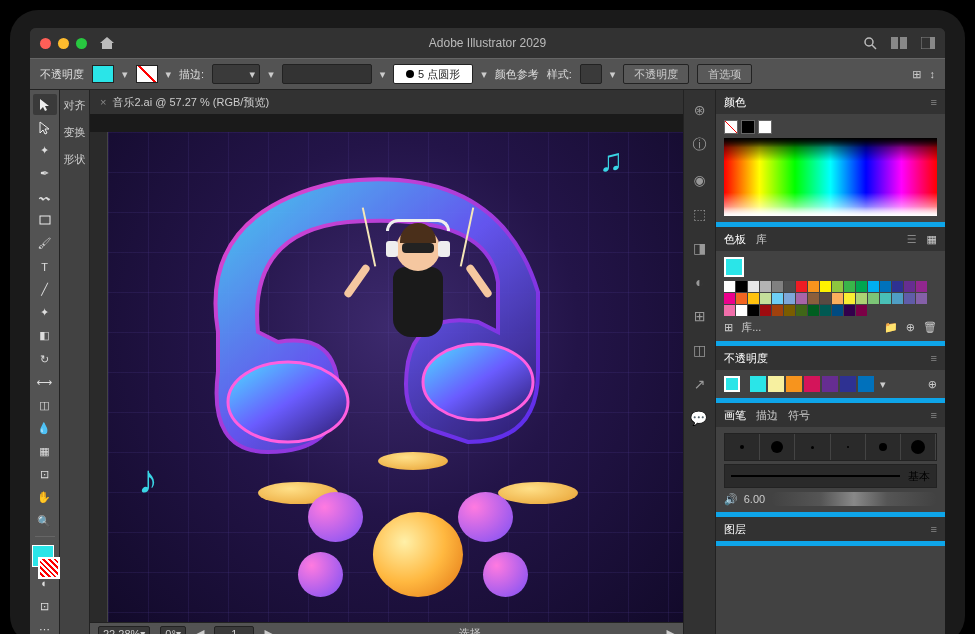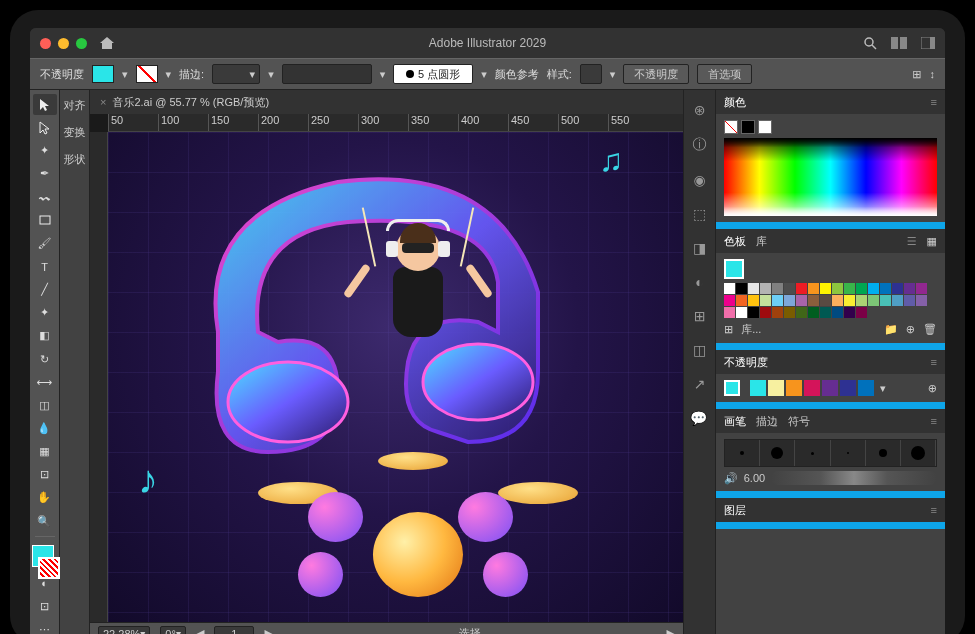--- a/index.html
+++ b/index.html
@@ -52,21 +52,21 @@
 .stick.l{left:10px;transform:rotate(-12deg)}.stick.r{right:10px;transform:rotate(12deg)}
 .drums{position:absolute;left:150px;bottom:10px;width:320px;height:160px}
 .drum{position:absolute;border-radius:50%;background:radial-gradient(ellipse at 30% 30%,#ff7ae0,#7a4ff5)}
 .cymbal{position:absolute;width:80px;height:22px;border-radius:50%;background:radial-gradient(ellipse at 40% 30%,#ffe088,#e8a030)}
 .note{position:absolute;color:#3ad5e5;font-size:32px}
 .status{height:22px;background:#535353;border-top:1px solid #222;display:flex;align-items:center;padding:0 8px;gap:10px;font-size:10px;color:#ccc}
 .status .sel{height:16px;font-size:10px}
 .right-dock{width:32px;background:#323232;border-left:1px solid #222;display:flex;flex-direction:column;align-items:center;padding:12px 0;gap:18px}
 .right-dock span{color:#999;font-size:14px;cursor:pointer}
 .panels{width:230px;background:#424242;border-left:1px solid #222;display:flex;flex-direction:column;overflow:hidden}
-.panel{border-bottom:7px solid #0ea5e9}
+.panel{border-bottom:5px solid #0ea5e9}
 .panel-hdr{height:24px;background:#323232;display:flex;align-items:center;padding:0 8px;gap:10px;font-size:11px;color:#ccc}
 .panel-hdr .tab{cursor:pointer}
 .panel-hdr .tab.on{color:#fff}
 .panel-hdr .menu{margin-left:auto;color:#888;cursor:pointer}
 .panel-body{padding:6px 8px}
 .spectrum{width:100%;height:78px;background:linear-gradient(to bottom,#000 0%,transparent 12%,transparent 88%,#fff 100%),linear-gradient(to right,#f00,#ff0,#0f0,#0ff,#00f,#f0f,#f00);position:relative}
 .spectrum::after{content:"";position:absolute;inset:0;background:linear-gradient(to bottom,rgba(0,0,0,0.8) 0%,transparent 30%,transparent 70%,rgba(255,255,255,0.85) 100%)}
 .fs-row{display:flex;gap:3px;margin-bottom:4px}
 .fs-row .sw{width:14px;height:14px;border:1px solid #222}
 .sw-grid{display:flex;flex-wrap:wrap;gap:1px}
@@ -201,36 +201,23 @@
 
 <div class="mid-tools">
   <span>对齐</span>
   <span>变换</span>
   <span>形状</span>
 </div>
 
 <div class="doc-area">
   <div class="doc-tab">
     <span class="close-x">×</span>
-    <span>音乐2.ai @ 55.77 % (RGB/预览)</span>
+    <span>音乐2.ai @ 57.27 % (RGB/预览)</span>
   </div>
   <div class="canvas-wrap">
-    <div class="ruler-h" id="ruler-h">
-              <span>50</span>
-              <span>100</span>
-              <span>150</span>
-              <span>200</span>
-              <span>250</span>
-              <span>300</span>
-              <span>350</span>
-              <span>400</span>
-              <span>450</span>
-              <span>500</span>
-              <span>550</span>
-            </div>
     <div class="ruler-v"></div>
     <div class="canvas">
 
       <span class="note" style="top:10px;right:60px">♫</span>
       <span class="note" style="bottom:120px;left:30px;font-size:40px">♪</span>
       <svg class="headphones" viewBox="0 0 450 360">
         <defs>
           <linearGradient id="g1" x1="0" y1="0" x2="1" y2="1">
                     <stop offset="0" stop-color="#4ae3ff"></stop>
                     <stop offset="0.5" stop-color="#6a5cff"></stop>
@@ -426,20 +413,23 @@
         <div class="b">
                   <span style="width:2px;height:2px"></span>
                 </div>
         <div class="b">
                   <span style="width:8px;height:8px"></span>
                 </div>
         <div class="b">
                   <span style="width:14px;height:14px"></span>
                 </div>
       </div>
+      <div class="stroke-line">
+                <span style="color:#000">基本</span>
+              </div>
       <div style="display:flex;align-items:center;gap:6px;margin-top:4px;font-size:10px">
         <span>🔊</span>
         <span>6.00</span>
         <div style="flex:1;height:14px;background:linear-gradient(90deg,transparent,#555 30%,#888 50%,#555 70%,transparent);border-radius:7px"></div>
       </div>
     </div>
   </div>
 
   <div class="panel">
     <div class="panel-hdr">

